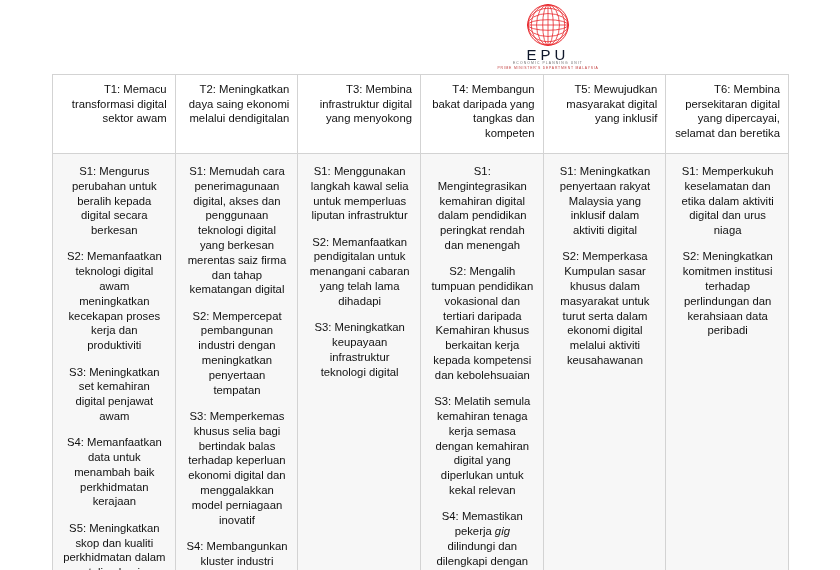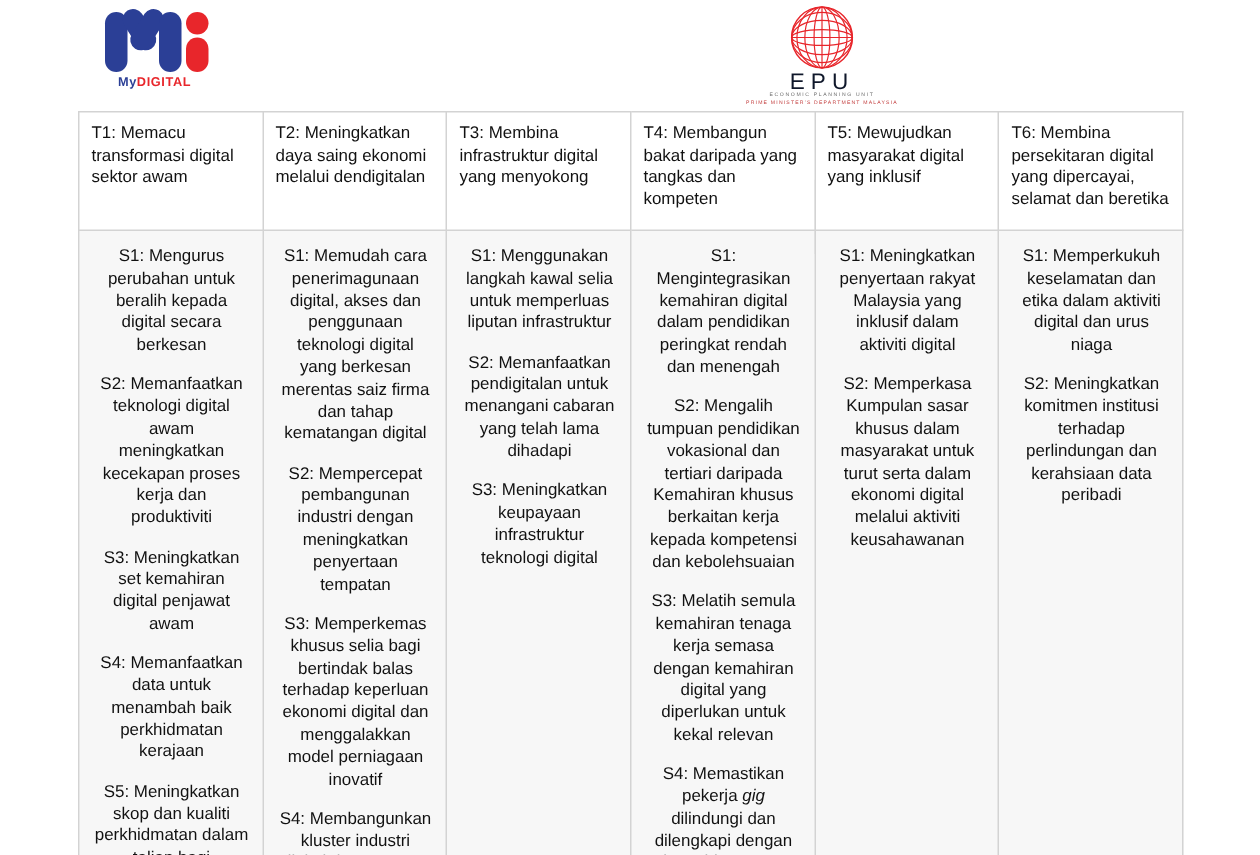--- a/index.html
+++ b/index.html
@@ -79,21 +79,21 @@
     vertical-align:top;
     padding:0;
   }
   .hdr-row td{
     background:#ffffff;
     height:78px;
     vertical-align:top;
   }
   .hdr-cell{
     padding:7px 8px 4px 8px;
-    text-align:left;
+    text-align:right;
     font-size:11.3px;
     line-height:14.6px;
     color:#111111;
   }
   .body-row td{
     background:#f7f7f7;
     height:405px;
     vertical-align:top;
   }
   .body-cell{
@@ -107,33 +107,20 @@
   .body-cell p:last-child{margin-bottom:0;}
   .body-cell i{}
 </style>
 </head>
 <body>
 
 <div id="root">
 
   <div class="logobar">
 
-    <div class="logo-mydigital">
-      <div class="md-mark">
-        <div class="md-stroke md-l"></div>
-        <div class="md-stroke md-d1"></div>
-        <div class="md-stroke md-d2"></div>
-        <div class="md-stroke md-m"></div>
-        <div class="md-dot"></div>
-        <div class="md-bar"></div>
-      </div>
-      <div class="md-word">
-        <span class="my">My</span><span class="digital">DIGITAL</span>
-      </div>
-    </div>
 
     <div class="logo-epu">
       <svg class="epu-globe" viewBox="0 0 100 100">
         <circle cx="50" cy="50" r="46" fill="none" stroke="#e8262b" stroke-width="2.2"></circle>
         <ellipse cx="50" cy="50" rx="46" ry="12" fill="none" stroke="#e8262b" stroke-width="1.8"></ellipse>
         <ellipse cx="50" cy="50" rx="46" ry="26" fill="none" stroke="#e8262b" stroke-width="1.8"></ellipse>
         <ellipse cx="50" cy="50" rx="46" ry="38" fill="none" stroke="#e8262b" stroke-width="1.8"></ellipse>
         <ellipse cx="50" cy="50" rx="12" ry="46" fill="none" stroke="#e8262b" stroke-width="1.8"></ellipse>
         <ellipse cx="50" cy="50" rx="26" ry="46" fill="none" stroke="#e8262b" stroke-width="1.8"></ellipse>
         <ellipse cx="50" cy="50" rx="38" ry="46" fill="none" stroke="#e8262b" stroke-width="1.8"></ellipse>

